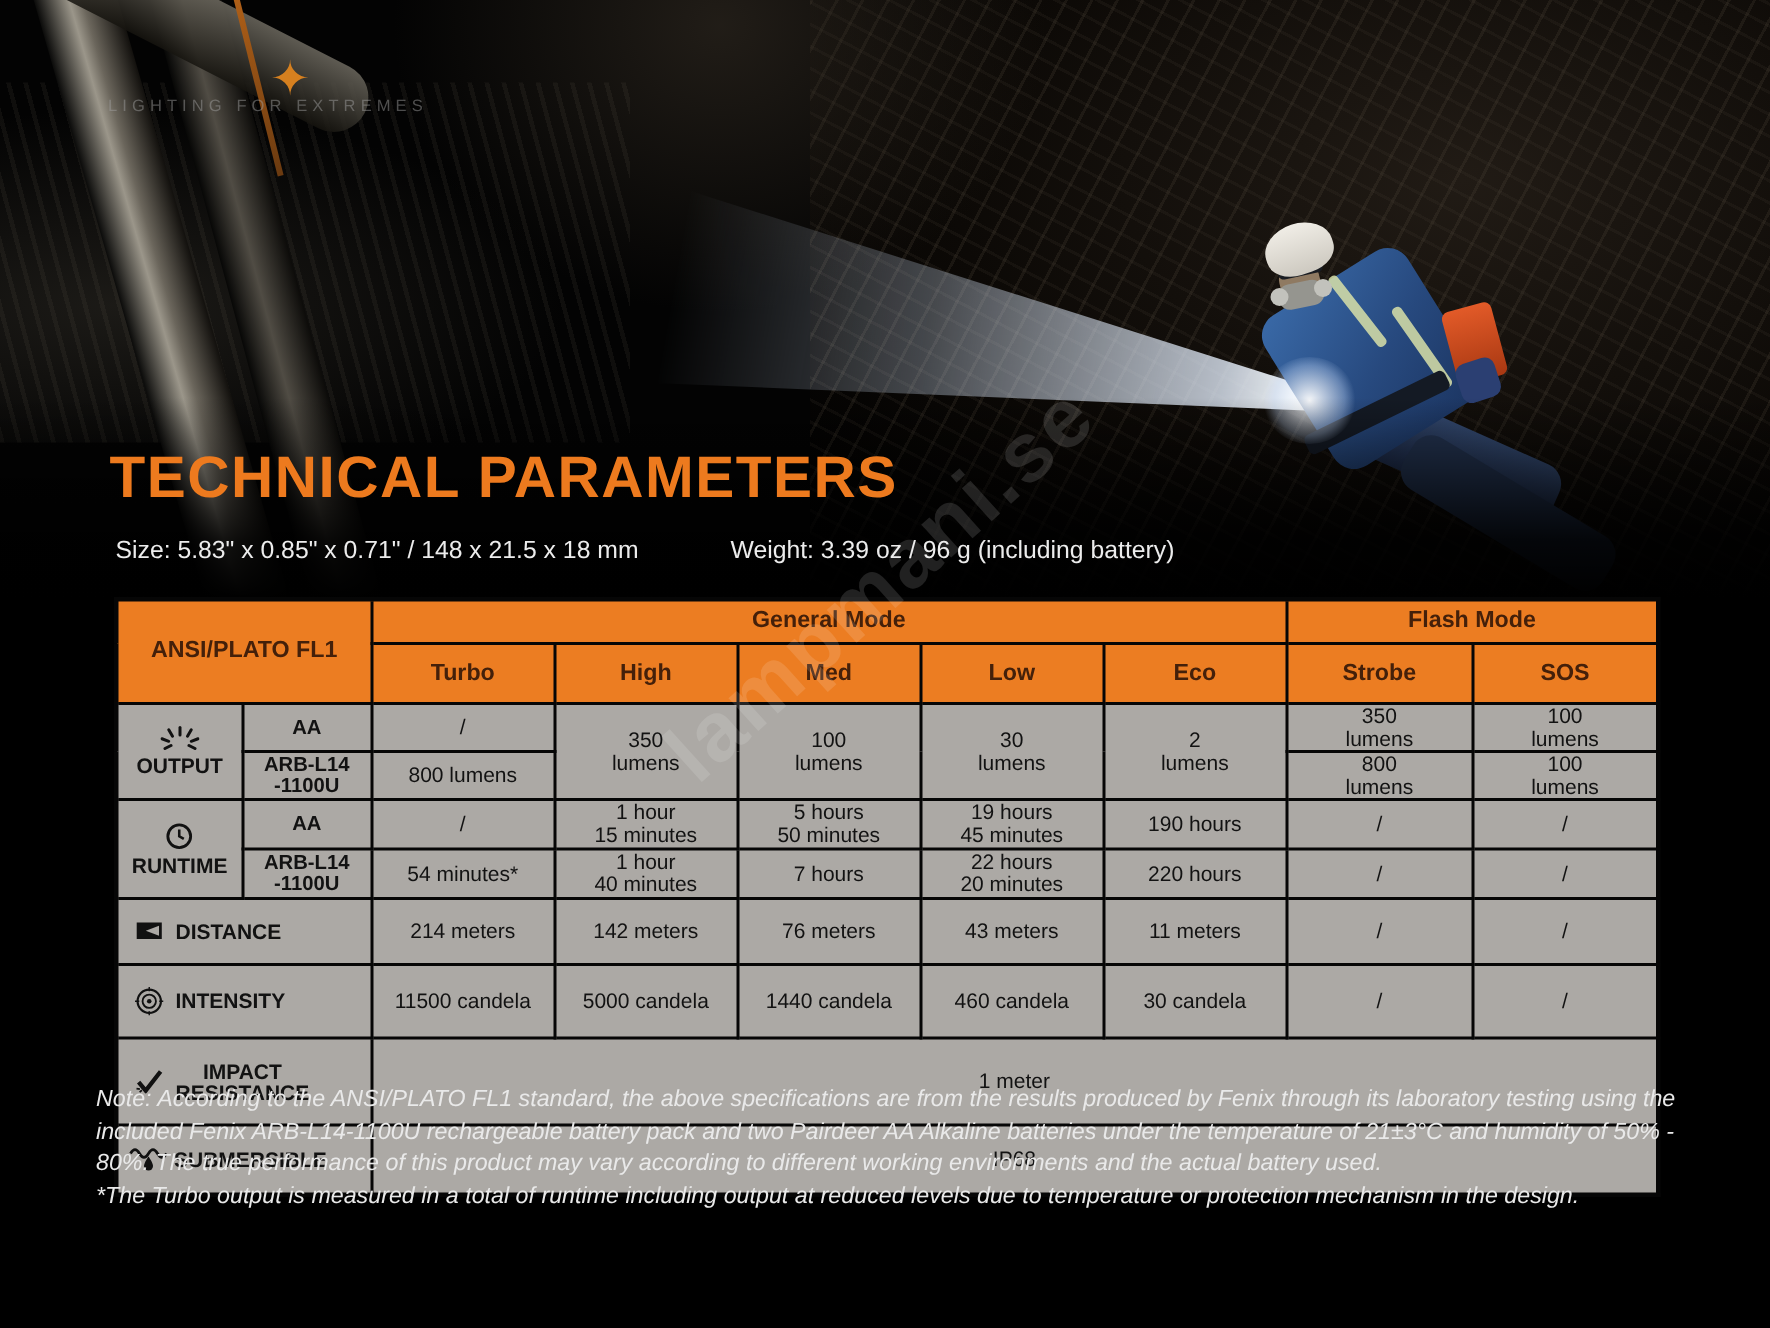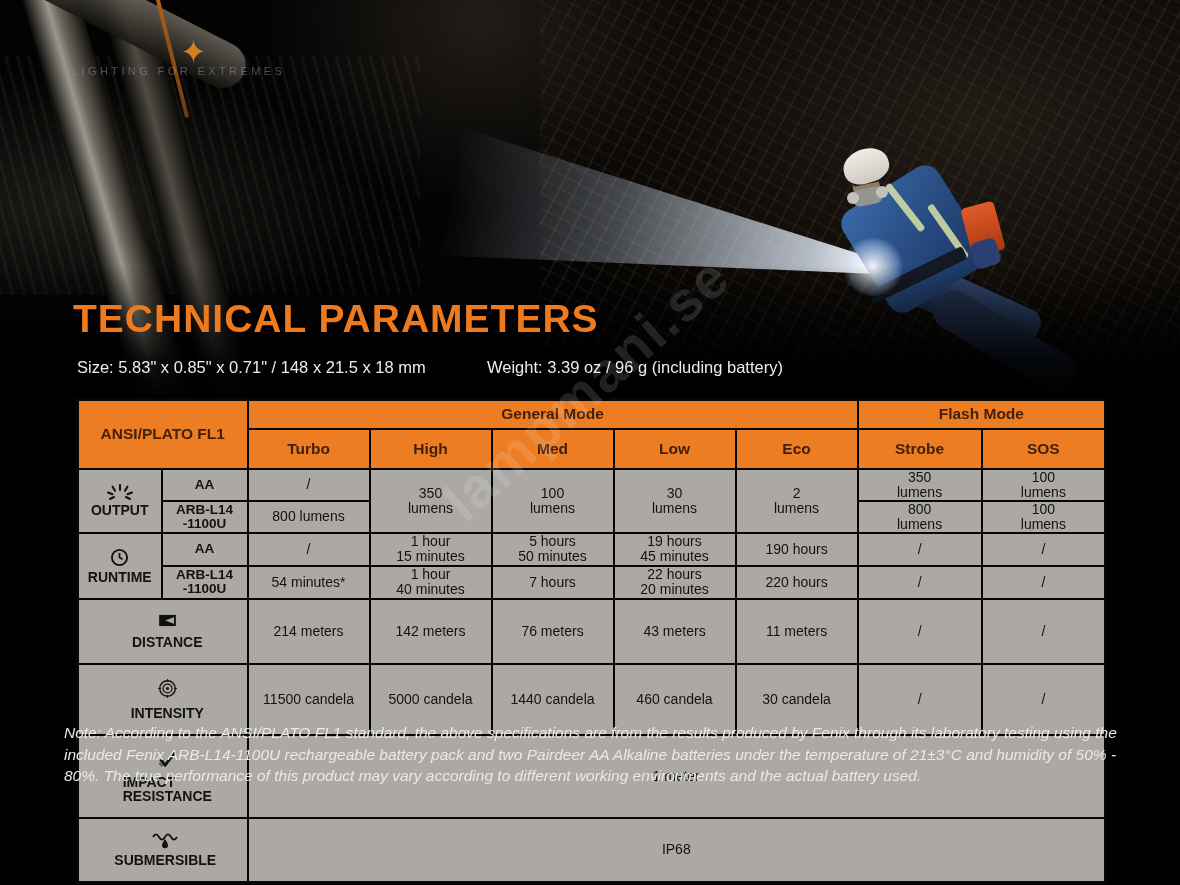--- a/index.html
+++ b/index.html
@@ -89,21 +89,21 @@
 
   
   .spec-wrap { position: absolute; left: 76px; top: 398px; z-index: 7; }
   table.spec { border-collapse: collapse; table-layout: fixed; width: 1028px; border: 3px solid #060606; }
   .spec th, .spec td { border: 2px solid #060606; padding: 0 2px; vertical-align: middle; text-align: center; }
   .spec .hdr { background: #ec7d22; color: #44200a; font-weight: bold; font-size: 15.5px; }
   .spec td { background: #aca9a5; color: #121212; font-size: 14px; line-height: 15px; white-space: pre-line; }
   .spec td.bat { font-weight: bold; font-size: 13.5px; line-height: 14px; }
   .spec td.rl { font-weight: bold; font-size: 14px; line-height: 14px; }
   .rl-stack { display: flex; flex-direction: column; align-items: center; justify-content: center; gap: 3px; }
-  .rl-flex { display: flex; align-items: center; justify-content: flex-start; gap: 8px; padding-left: 9px; text-align: left; flex-direction: column; }
+  .rl-flex { display: flex; align-items: center; justify-content: flex-start; gap: 8px; padding-left: 9px; text-align: center; }
   .ic { display: inline-flex; align-items: center; }
   .ic svg { display: block; }
 
   
   .note { position: absolute; left: 64px; top: 722px; width: 1056px; color: #e9e9e9;
     font-size: 15.5px; line-height: 21.5px; z-index: 7; }
   .note p { margin: 0; font-style: italic; }
 
   
   .watermark { position: absolute; left: 452px; top: 477px; transform: rotate(-42deg); transform-origin: 0 50%;
@@ -340,15 +340,16 @@
       </div>
     </td>
     <td colspan="7">IP68</td>
   </tr>
 </tbody>
     </table>
 </div>
 
 <div class="note">
   <p>Note: According to the ANSI/PLATO FL1 standard, the above specifications are from the results produced by Fenix through its laboratory testing using the included Fenix ARB-L14-1100U rechargeable battery pack and two Pairdeer AA Alkaline batteries under the temperature of 21±3°C and humidity of 50% - 80%. The true performance of this product may vary according to different working environments and the actual battery used.</p>
+  <p>*The Turbo output is measured in a total of runtime including output at reduced levels due to temperature or protection mechanism in the design.</p>
 </div>
 
 <div class="watermark">lampmani.se</div>
 
 </body></html>

